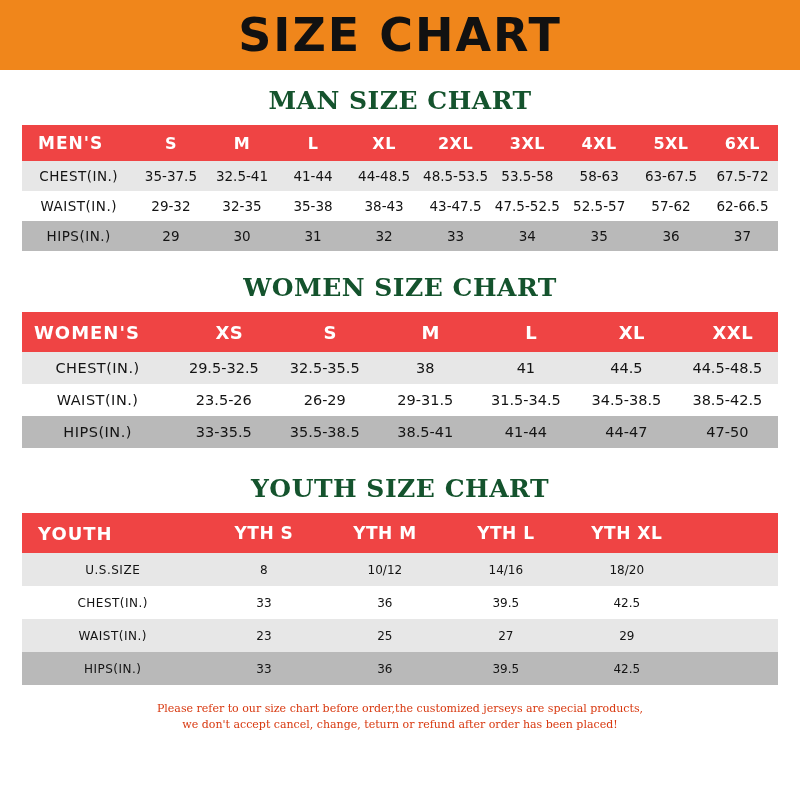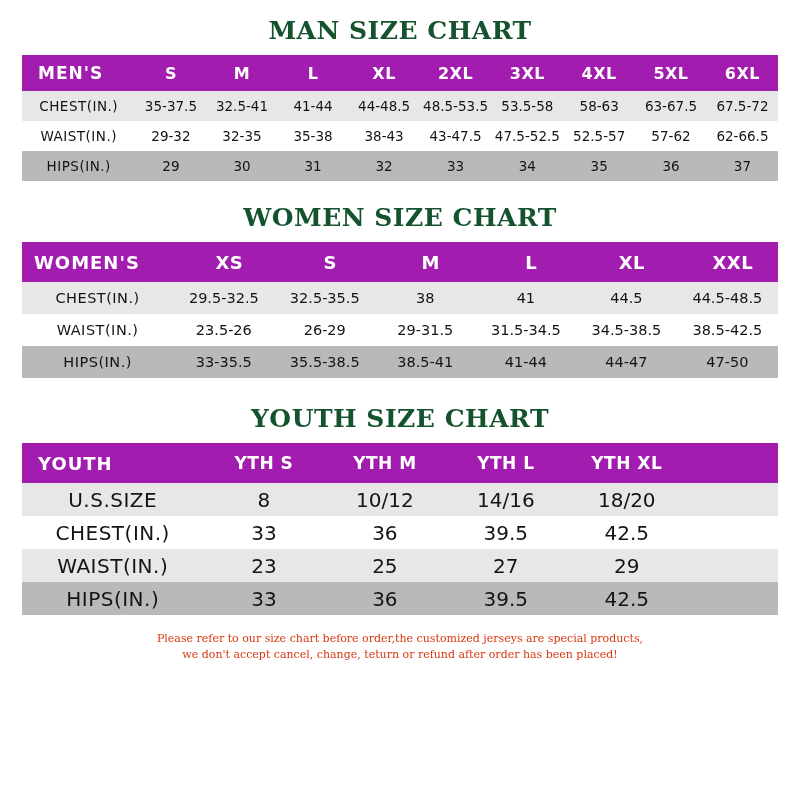--- a/index.html
+++ b/index.html
@@ -63,21 +63,21 @@
     table-layout: fixed;
   }
   table.size-table th,
   table.size-table td {
     text-align: center;
     font-family: "DejaVu Sans", sans-serif;
     vertical-align: middle;
   }
   
   tr.head-row {
-    background: #a21caf;
+    background: #ef4444;
   }
   tr.head-row th {
     color: #ffffff;
     font-size: 16px;
     font-weight: bold;
     height: 34px;
     letter-spacing: 0.5px;
   }
   tr.head-row th.row-label {
     text-align: left;
@@ -99,41 +99,44 @@
   }
   tr.row-light { background: #e7e7e7; }
   tr.row-white { background: #ffffff; }
   tr.row-grey  { background: #b9b9b9; }
 
   
   .women tr.body-row td { font-size: 14.5px; height: 30px; }
   .women tr.head-row th { font-size: 18px; height: 38px; padding-left: 12px; }
   .women tr.head-row th.row-label { font-size: 18px; }
 
-  .youth tr.body-row td { font-size: 20px; height: 31px; }
+  .youth tr.body-row td { font-size: 12px; height: 31px; }
   .youth tr.head-row th { font-size: 17px; height: 38px; }
   .youth tr.head-row th.row-label { font-size: 18px; }
 
   
   .footer-note {
     margin-top: 16px;
     padding: 0 18px;
     text-align: center;
     color: #d8380f;
     font-family: "DejaVu Serif", serif;
     font-size: 11px;
     line-height: 1.45;
   }
   .footer-note .line { display: block; }
 </style>
 </head>
 <body>
 
 <div class="page">
 
+  <div class="banner">
+    <div class="banner-title">SIZE CHART</div>
+  </div>
 
   <div class="content">
 
     <div class="section-title t-man">MAN SIZE CHART</div>
 
     <table class="size-table man">
       <colgroup>
         <col style="width:15%">
           <col style="width:9.4%">
           <col style="width:9.4%">

